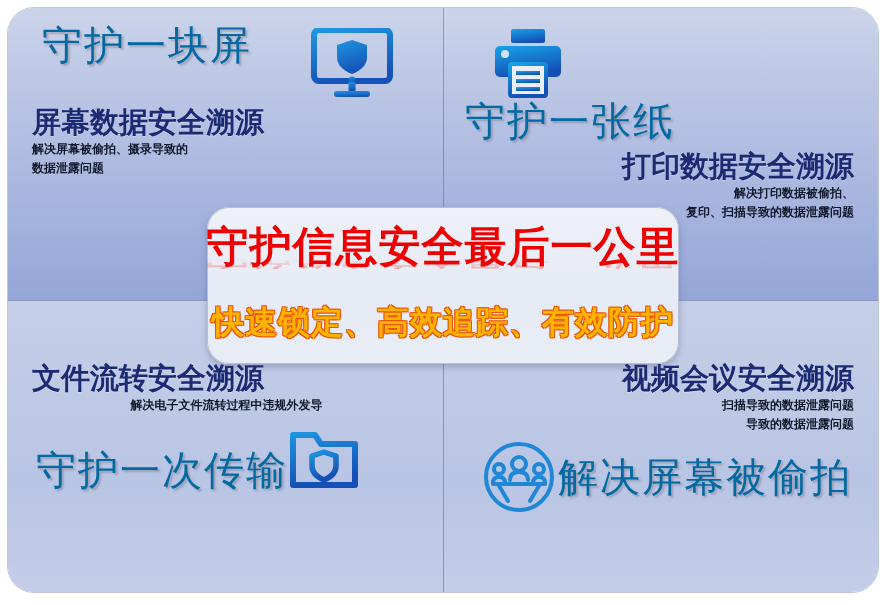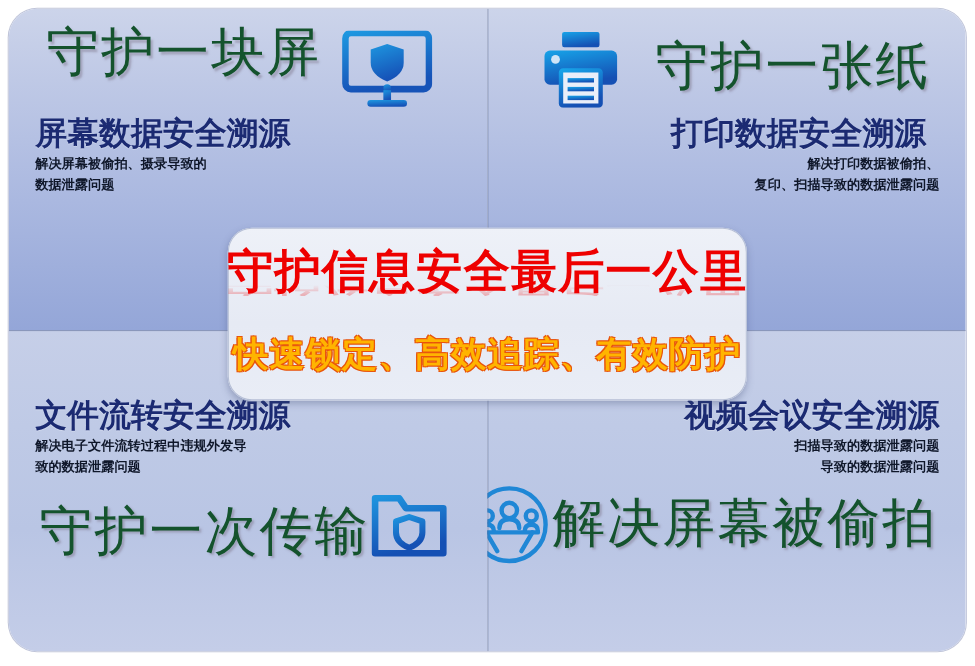--- a/index.html
+++ b/index.html
@@ -81,23 +81,23 @@
 
   .quad .inner {
     position: absolute;
     inset: 0;
     padding: 14px 22px;
     box-sizing: border-box;
   }
 
   
   .headline {
-    font-size: 48px;
+    font-size: 40px;
     font-weight: 400;
-    color: #14532d;
+    color: #0369a1;
     letter-spacing: 2px;
     line-height: 1.05;
     text-shadow: 2px 2px 2px rgba(120,110,130,0.45);
     white-space: nowrap;
   }
   .subtitle {
     font-size: 29px;
     font-weight: bold;
     color: #1b2a72;
     line-height: 1.25;
@@ -112,30 +112,30 @@
     white-space: nowrap;
   }
 
   
   .tl-row1 { display: flex; align-items: flex-start; justify-content: space-between; }
   .tl .headline { margin-left: 12px; margin-top: 2px; }
   .tl .subtitle { margin-top: 6px; margin-left: 2px; }
   .tl .body-line { margin-left: 2px; }
 
   
-  .tr-row1 { display: flex; align-items: center; justify-content: space-between; }
+  .tr-row1 { display: flex; align-items: flex-start; justify-content: space-between; flex-direction: column; }
   .tr .inner { text-align: right; }
   .tr .headline { margin-right: 10px; margin-top: 2px; }
-  .tr .subtitle { margin-top: 6px; margin-right: 14px; }
+  .tr .subtitle { margin-top: 6px; margin-right: 2px; }
   .tr .body-line { margin-right: 2px; }
 
   
   .bl .inner { padding-top: 60px; }
   .bl .subtitle { margin-left: 2px; }
-  .bl .body-line { margin-left: 2px; }
+  .bl .body-line { margin-left: 2px; text-align: center; }
   .bl-row-last { display: flex; align-items: flex-end; margin-top: 10px; }
   .bl-row-last .headline { margin-left: 6px; }
 
   
   .br .inner { padding-top: 60px; text-align: right; }
   .br .subtitle { margin-right: 2px; }
   .br .body-line { margin-right: 2px; }
   .br-row-last { display: flex; align-items: center; justify-content: flex-end; margin-top: 6px; }
   .br-row-last .headline { margin-right: 4px; }
 
@@ -266,21 +266,20 @@
         <div class="body-line">解决打印数据被偷拍、</div>
         <div class="body-line">复印、扫描导致的数据泄露问题</div>
       </div>
     </div>
 
     <div class="quad bl">
       <div class="fill"></div>
       <div class="inner">
         <div class="subtitle">文件流转安全溯源</div>
         <div class="body-line">解决电子文件流转过程中违规外发导</div>
-        <div class="body-line">致的数据泄露问题</div>
         <div class="bl-row-last">
           <div class="headline">守护一次传输</div>
           <span class="icon icon-folder">
             <svg viewBox="0 0 72 66" width="72" height="66" xmlns="http://www.w3.org/2000/svg">
               <defs>
                 <linearGradient id="gFd" x1="0" y1="0" x2="0.3" y2="1">
                   <stop offset="0%" stop-color="#1e93de"></stop>
                   <stop offset="100%" stop-color="#1550b4"></stop>
                 </linearGradient>
               </defs>

